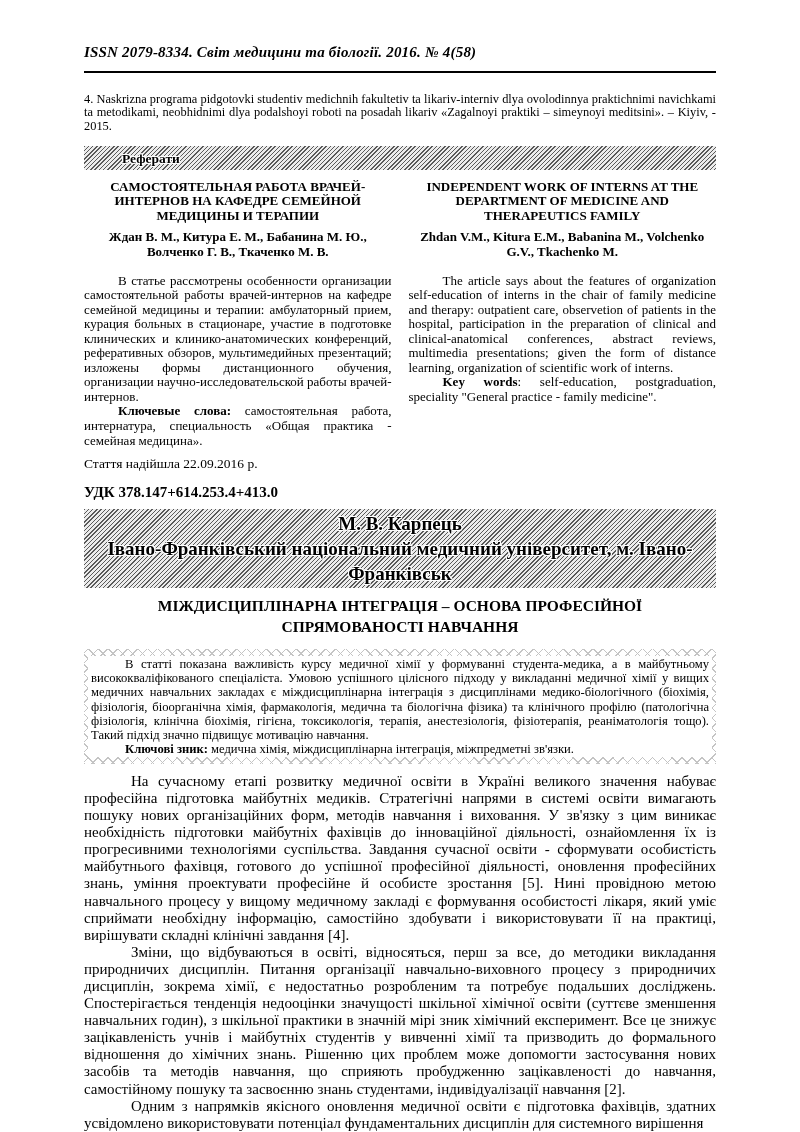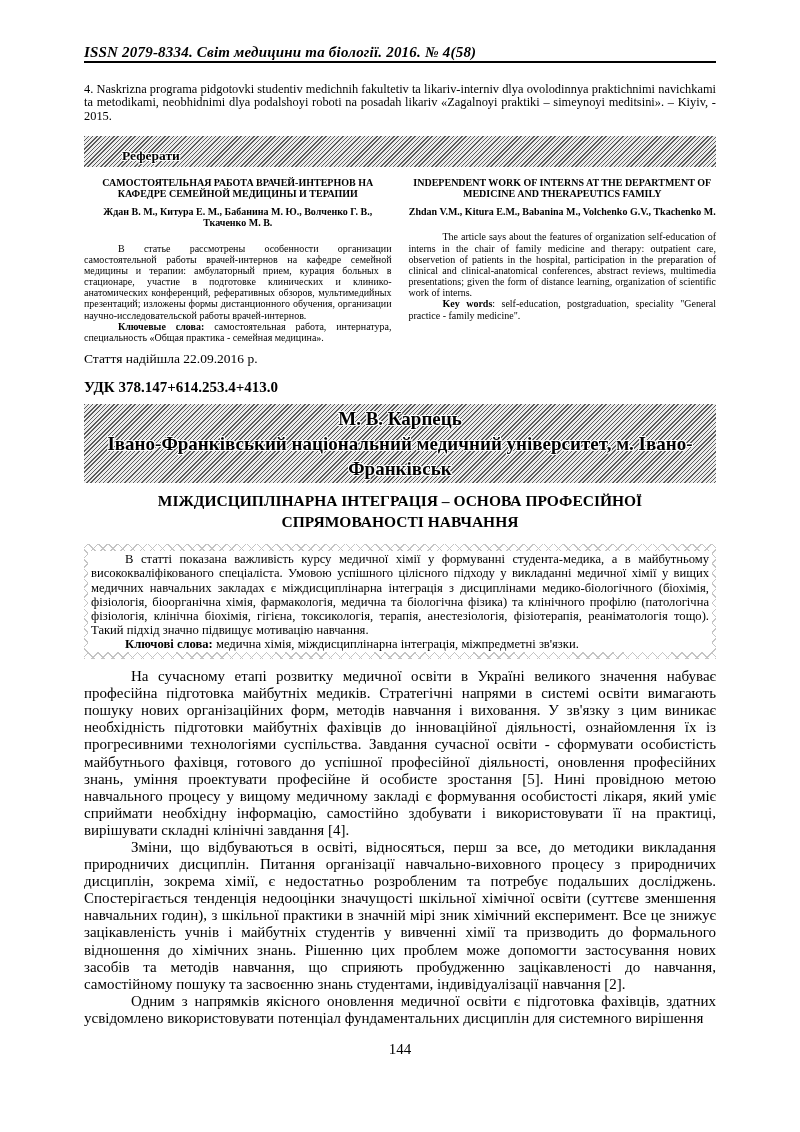--- a/index.html
+++ b/index.html
@@ -6,40 +6,40 @@
   body {
     width: 800px; height: 1132px;
     background: #ffffff; color: #000;
     font-family: "Liberation Serif", "DejaVu Serif", serif;
     overflow: hidden;
   }
   .page { padding: 44px 84px 0 84px; box-sizing: border-box; }
 
   .issn-line {
     font-weight: bold; font-style: italic; font-size: 15px;
-    padding-bottom: 0; border-bottom: 2px solid #000;
+    padding-bottom: 10px; border-bottom: 2px solid #000;
     letter-spacing: 0.2px;
   }
 
   .refs { margin-top: 20px; font-size: 12.4px; line-height: 1.07; text-align: justify; }
   .refs p { margin: 0; }
 
   .hatch {
     background-image: repeating-linear-gradient(135deg, #5a5a5a 0px, #5a5a5a 1px, #ececec 1px, #ececec 3px);
   }
   .halo {
     text-shadow: 1px 0 0 #fff, -1px 0 0 #fff, 0 1px 0 #fff, 0 -1px 0 #fff,
                  1px 1px 0 #fff, -1px -1px 0 #fff, 1px -1px 0 #fff, -1px 1px 0 #fff;
   }
   .referaty-bar {
-    margin-top: 13px; padding: 12px 0 3px 38px;
+    margin-top: 13px; padding: 5px 0 3px 38px;
     font-weight: bold; font-size: 13.5px;
   }
 
-  .columns { display: flex; gap: 17px; margin-top: 10px; font-size: 10px; line-height: 1.12; }
+  .columns { display: flex; gap: 17px; margin-top: 10px; font-size: 13px; line-height: 1.12; }
   .col { flex: 1 1 0; min-width: 0; }
   .col-title { font-weight: bold; text-align: center; margin: 0; }
   .col-authors { font-weight: bold; text-align: center; margin: 7px 0 14px 0; }
   .col-abstract, .col-keywords { margin: 5px 0 0 0; text-align: justify; text-indent: 34px; }
   .col-keywords { margin-top: 0; }
   .kw-label { font-weight: bold; }
 
   .received { margin-top: 8px; text-align: left; font-size: 13.5px; padding-right: 76px; }
 
   .udk { margin-top: 12px; font-weight: bold; font-size: 15px; }
@@ -103,21 +103,21 @@
   <div class="author-block hatch">
     <div class="halo">М. В. Карпець</div>
     <div class="halo">Івано-Франківський національний медичний університет, м. Івано-Франківськ</div>
   </div>
 
   <div class="article-title">МІЖДИСЦИПЛІНАРНА ІНТЕГРАЦІЯ – ОСНОВА ПРОФЕСІЙНОЇ СПРЯМОВАНОСТІ НАВЧАННЯ</div>
 
   <div class="abstract-block zigzag">
     <div class="abstract-inner">
       <p>В статті показана важливість курсу медичної хімії у формуванні студента-медика, а в майбутньому висококваліфікованого спеціаліста. Умовою успішного цілісного підходу у викладанні медичної хімії у вищих медичних навчальних закладах є міждисциплінарна інтеграція з дисциплінами медико-біологічного (біохімія, фізіологія, біоорганічна хімія, фармакологія, медична та біологічна фізика) та клінічного профілю (патологічна фізіологія, клінічна біохімія, гігієна, токсикологія, терапія, анестезіологія, фізіотерапія, реаніматологія тощо). Такий підхід значно підвищує мотивацію навчання.</p>
-      <p><span class="kw-label">Ключові слова:</span><span> медична хімія, міждисциплінарна інтеграція, міжпредметні зв'язки.</span></p>
+      <p><span class="kw-label">Ключові зник:</span><span> медична хімія, міждисциплінарна інтеграція, міжпредметні зв'язки.</span></p>
     </div>
   </div>
 
   <div class="body-text">
     <p>На сучасному етапі розвитку медичної освіти в Україні великого значення набуває професійна підготовка майбутніх медиків. Стратегічні напрями в системі освіти вимагають пошуку нових організаційних форм, методів навчання і виховання. У зв'язку з цим виникає необхідність підготовки майбутніх фахівців до інноваційної діяльності, ознайомлення їх із прогресивними технологіями суспільства. Завдання сучасної освіти - сформувати особистість майбутнього фахівця, готового до успішної професійної діяльності, оновлення професійних знань, уміння проектувати професійне й особисте зростання [5]. Нині провідною метою навчального процесу у вищому медичному закладі є формування особистості лікаря, який уміє сприймати необхідну інформацію, самостійно здобувати і використовувати її на практиці, вирішувати складні клінічні завдання [4].</p>
     <p>Зміни, що відбуваються в освіті, відносяться, перш за все, до методики викладання природничих дисциплін. Питання організації навчально-виховного процесу з природничих дисциплін, зокрема хімії, є недостатньо розробленим та потребує подальших досліджень. Спостерігається тенденція недооцінки значущості шкільної хімічної освіти (суттєве зменшення навчальних годин), з шкільної практики в значній мірі зник хімічний експеримент. Все це знижує зацікавленість учнів і майбутніх студентів у вивченні хімії та призводить до формального відношення до хімічних знань. Рішенню цих проблем може допомогти застосування нових засобів та методів навчання, що сприяють пробудженню зацікавленості до навчання, самостійному пошуку та засвоєнню знань студентами, індивідуалізації навчання [2].</p>
     <p>Одним з напрямків якісного оновлення медичної освіти є підготовка фахівців, здатних усвідомлено використовувати потенціал фундаментальних дисциплін для системного вирішення</p>
   </div>
 
   <div class="page-number">144</div>

